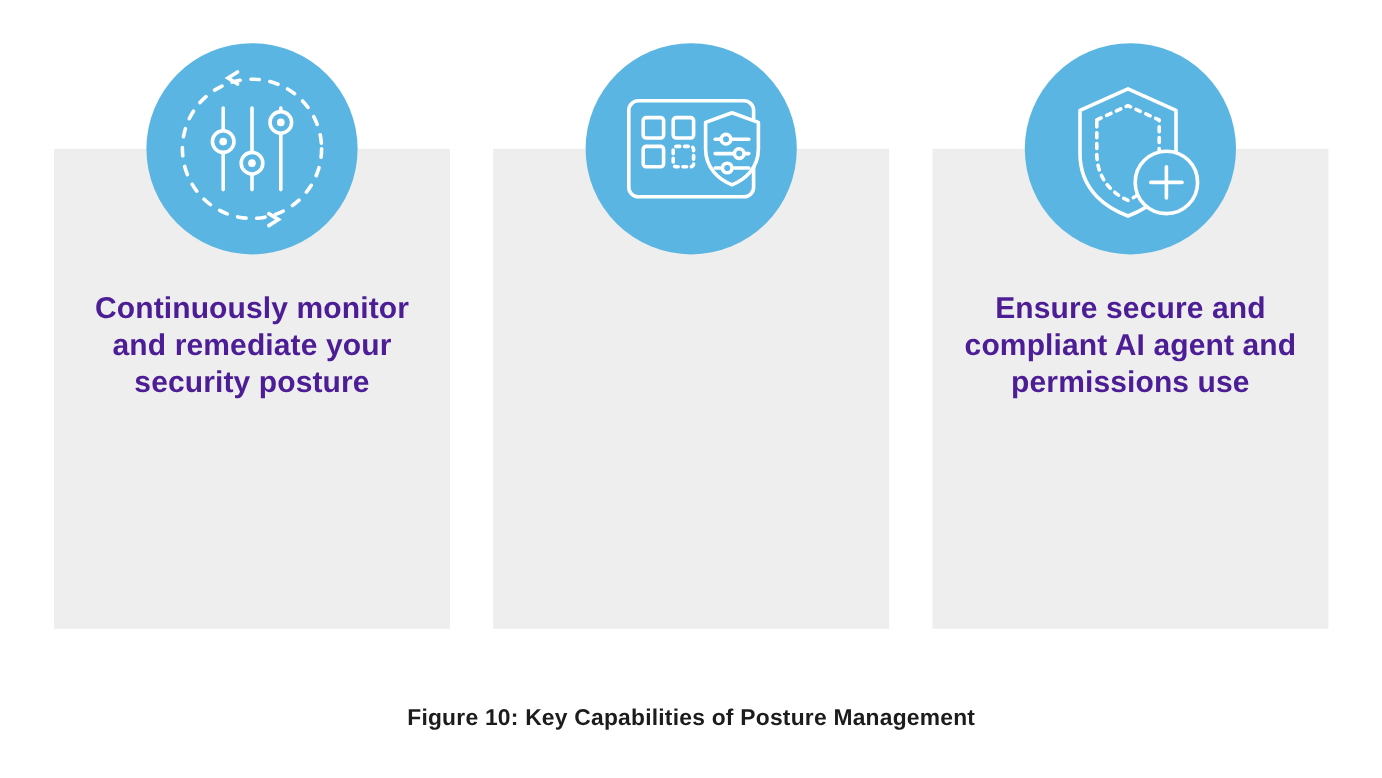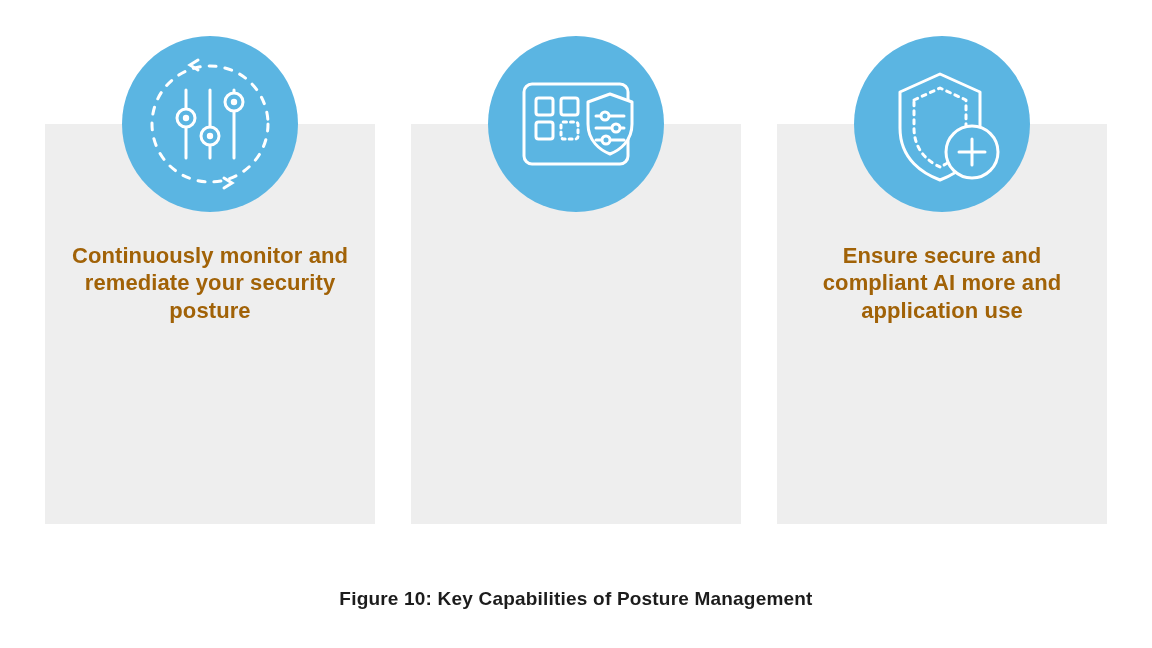--- a/index.html
+++ b/index.html
@@ -59,22 +59,22 @@
   }
 
   .icon-badge svg {
     display: block;
   }
 
   .card-text {
     margin-top: 118px;
     padding: 0 12px;
     text-align: center;
-    color: #a16207;
-    font-size: 22px;
+    color: #4c1d95;
+    font-size: 25px;
     line-height: 1.24;
     font-weight: bold;
     letter-spacing: 0.1px;
   }
 
   .caption {
     position: absolute;
     left: 0;
     top: 588px;
     width: 1152px;
@@ -142,20 +142,20 @@
         <svg width="136" height="136" viewBox="0 0 136 136" aria-hidden="true">
           <g fill="none" stroke="#ffffff" stroke-width="3" stroke-linejoin="round" stroke-linecap="round">
             <path d="M26 36 l40 -18 l40 18 v36 c0 32 -24 46 -40 52 c-16 -6 -40 -20 -40 -52 z"></path>
             <path d="M40 44 l26 -12 l26 12 v28 c0 24 -17 35 -26 39 c-9 -4 -26 -15 -26 -39 z" stroke-dasharray="4 5"></path>
             <circle cx="98" cy="96" r="26" fill="#5bb5e2"></circle>
             <line x1="98" y1="83" x2="98" y2="109"></line>
             <line x1="85" y1="96" x2="111" y2="96"></line>
           </g>
         </svg>
       </div>
-      <div class="card-text">Ensure secure and compliant AI more and application use</div>
+      <div class="card-text">Ensure secure and compliant AI agent and permissions use</div>
     </div>
 
   </div>
 
   <div class="caption">Figure 10:  Key Capabilities of Posture Management</div>
 
 </div>
 
 </body></html>

